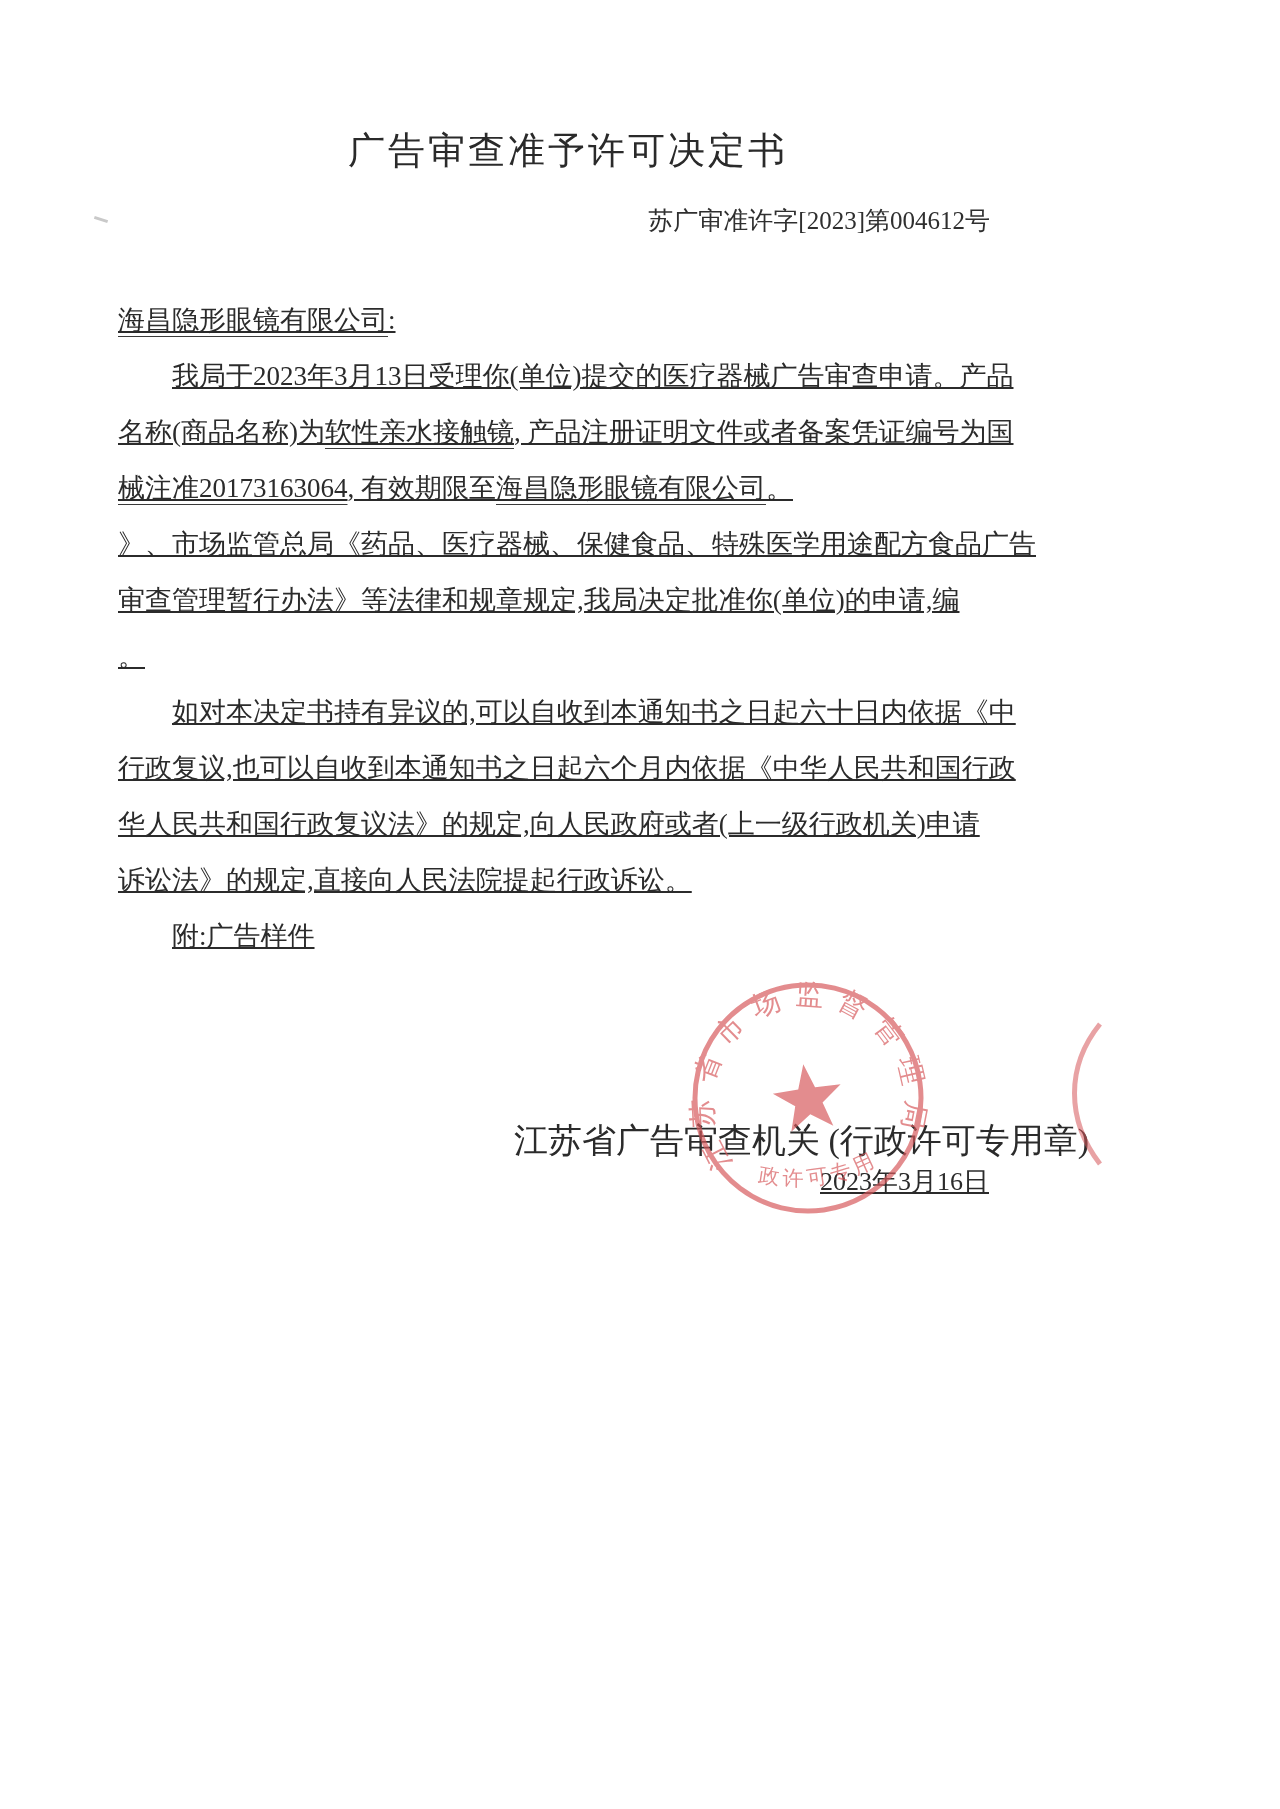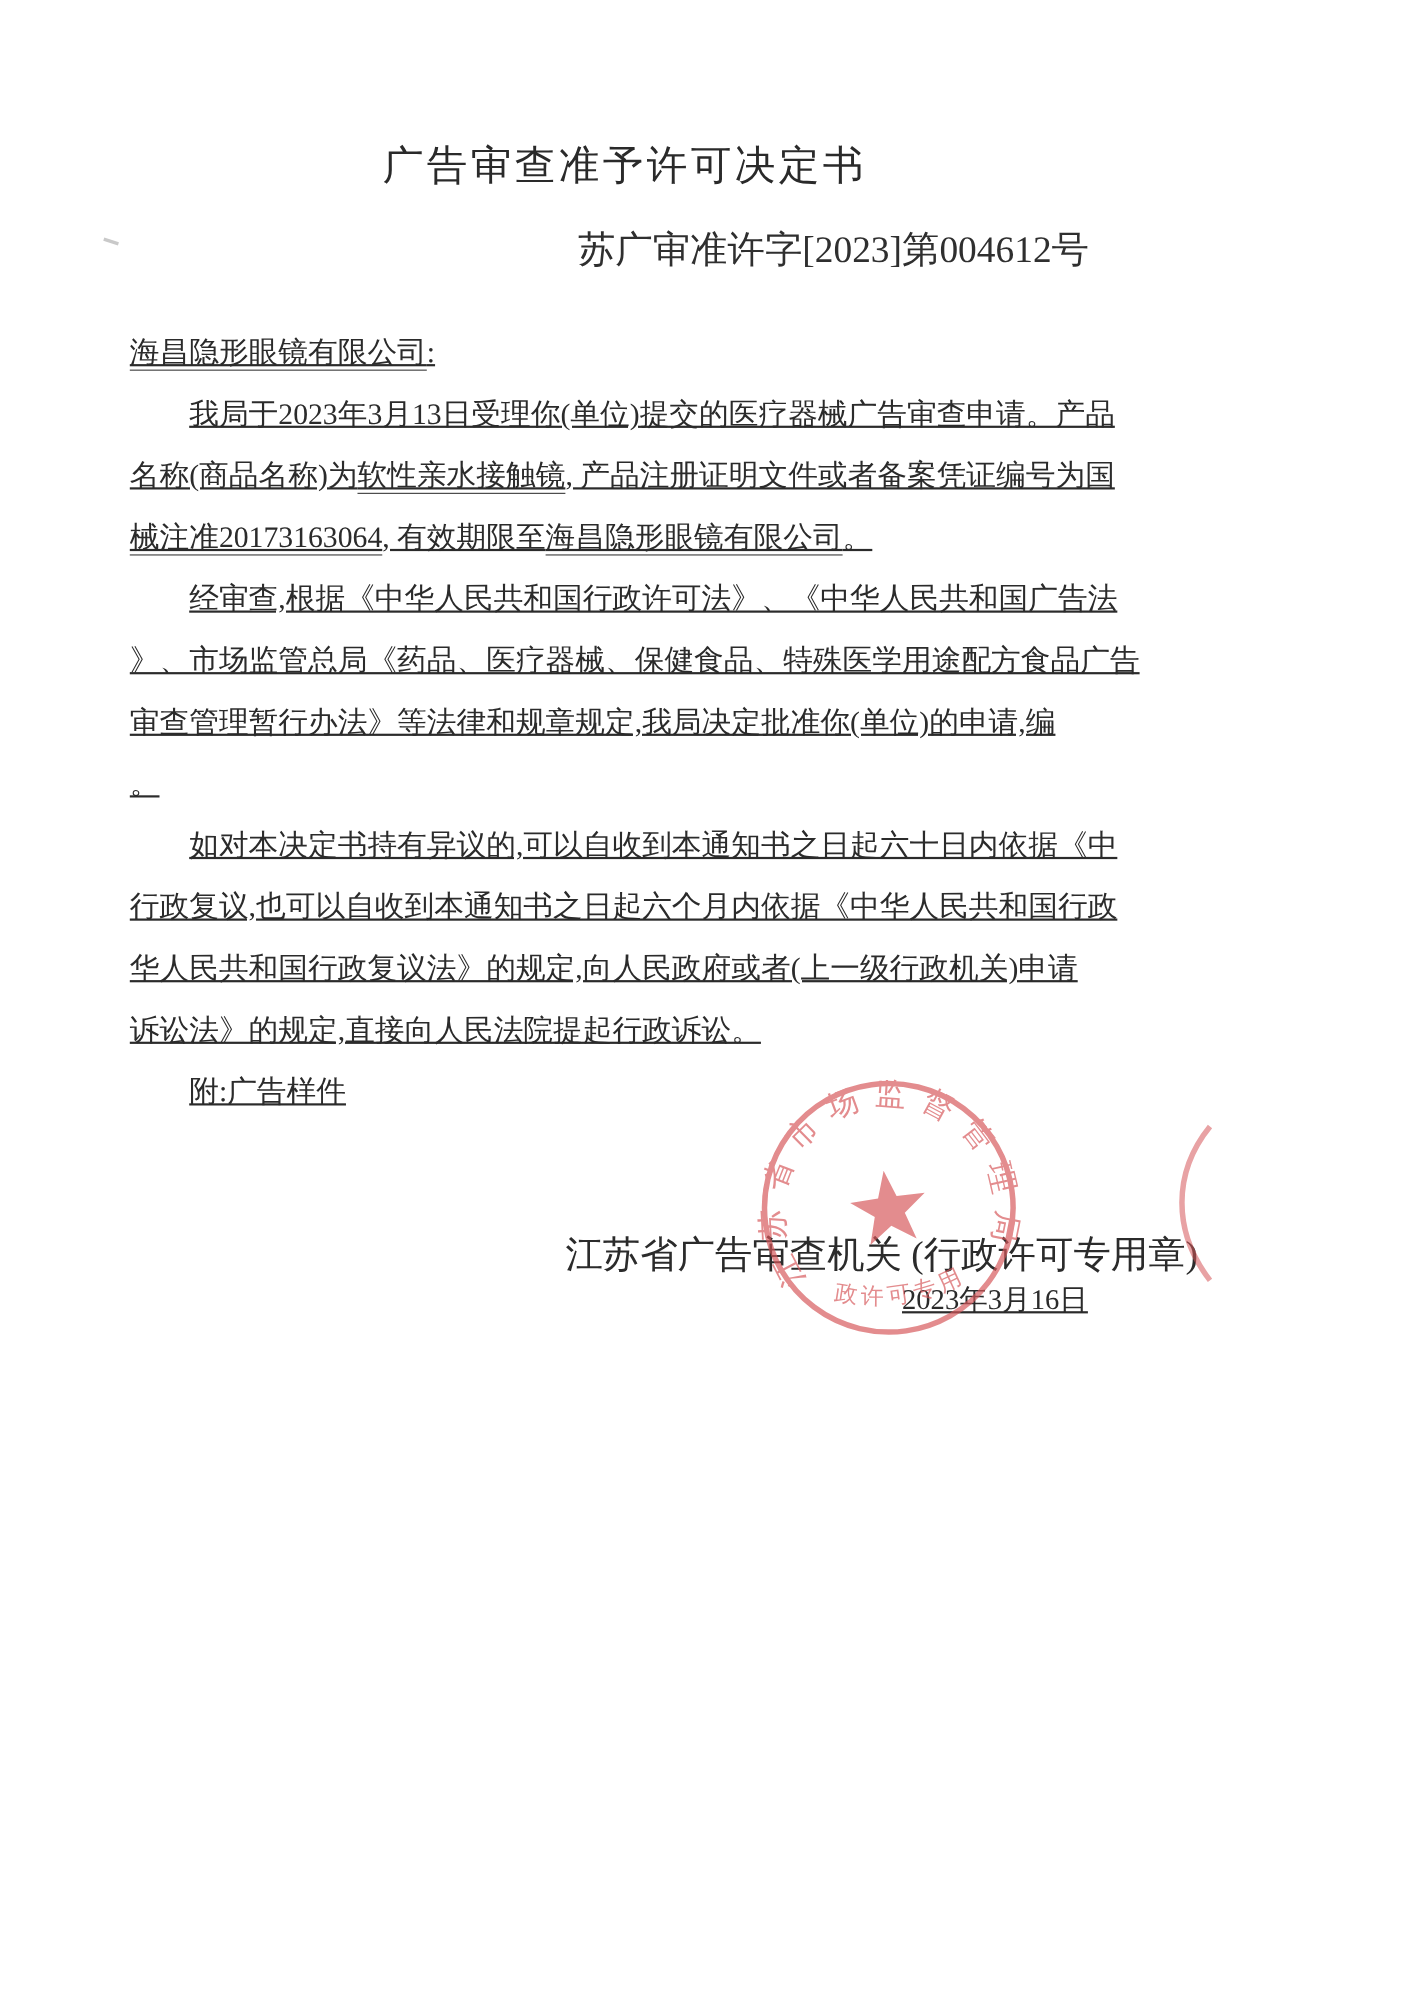--- a/index.html
+++ b/index.html
@@ -22,21 +22,21 @@
     top: 126px;
     font-size: 37px;
     letter-spacing: 3px;
     color: #2a2a2a;
     white-space: nowrap;
   }
   .doc-number {
     position: absolute;
     right: 290px;
     top: 204px;
-    font-size: 34px;
+    font-size: 25px;
     color: #2f2f2f;
     white-space: nowrap;
   }
   .doc-body {
     position: absolute;
     left: 118px;
     top: 292px;
     width: 960px;
     font-size: 27px;
     line-height: 56px;
@@ -115,21 +115,20 @@
 
   <div class="doc-title">广告审查准予许可决定书</div>
 
   <div class="doc-number">苏广审准许字[2023]第004612号</div>
 
   <div class="doc-body">
       <div class="doc-line"><span class="u">海昌隐形眼镜有限公司</span><span>:</span></div>
       <div class="doc-line indent"><span>我局于2023年3月13日受理你(单位)提交的医疗器械广告审查申请。产品</span></div>
       <div class="doc-line"><span>名称(商品名称)为</span><span class="u">软性亲水接触镜</span><span>, 产品注册证明文件或者备案凭证编号为国</span></div>
       <div class="doc-line"><span class="u">械注准20173163064</span><span>, 有效期限至</span><span class="u">海昌隐形眼镜有限公司</span><span>。</span></div>
-      <div class="doc-line indent"><span>经审查,根据《中华人民共和国行政许可法》、《中华人民共和国广告法</span></div>
       <div class="doc-line"><span>》、市场监管总局《药品、医疗器械、保健食品、特殊医学用途配方食品广告</span></div>
       <div class="doc-line"><span>审查管理暂行办法》等法律和规章规定,我局决定批准你(单位)的申请,编</span></div>
       <div class="doc-line"><span>。</span></div>
       <div class="doc-line indent"><span>如对本决定书持有异议的,可以自收到本通知书之日起六十日内依据《中</span></div>
       <div class="doc-line"><span>行政复议,也可以自收到本通知书之日起六个月内依据《中华人民共和国行政</span></div>
       <div class="doc-line"><span>华人民共和国行政复议法》的规定,向人民政府或者(上一级行政机关)申请</span></div>
       <div class="doc-line"><span>诉讼法》的规定,直接向人民法院提起行政诉讼。</span></div>
       <div class="doc-line indent"><span>附:广告样件</span></div>
     </div>
 

